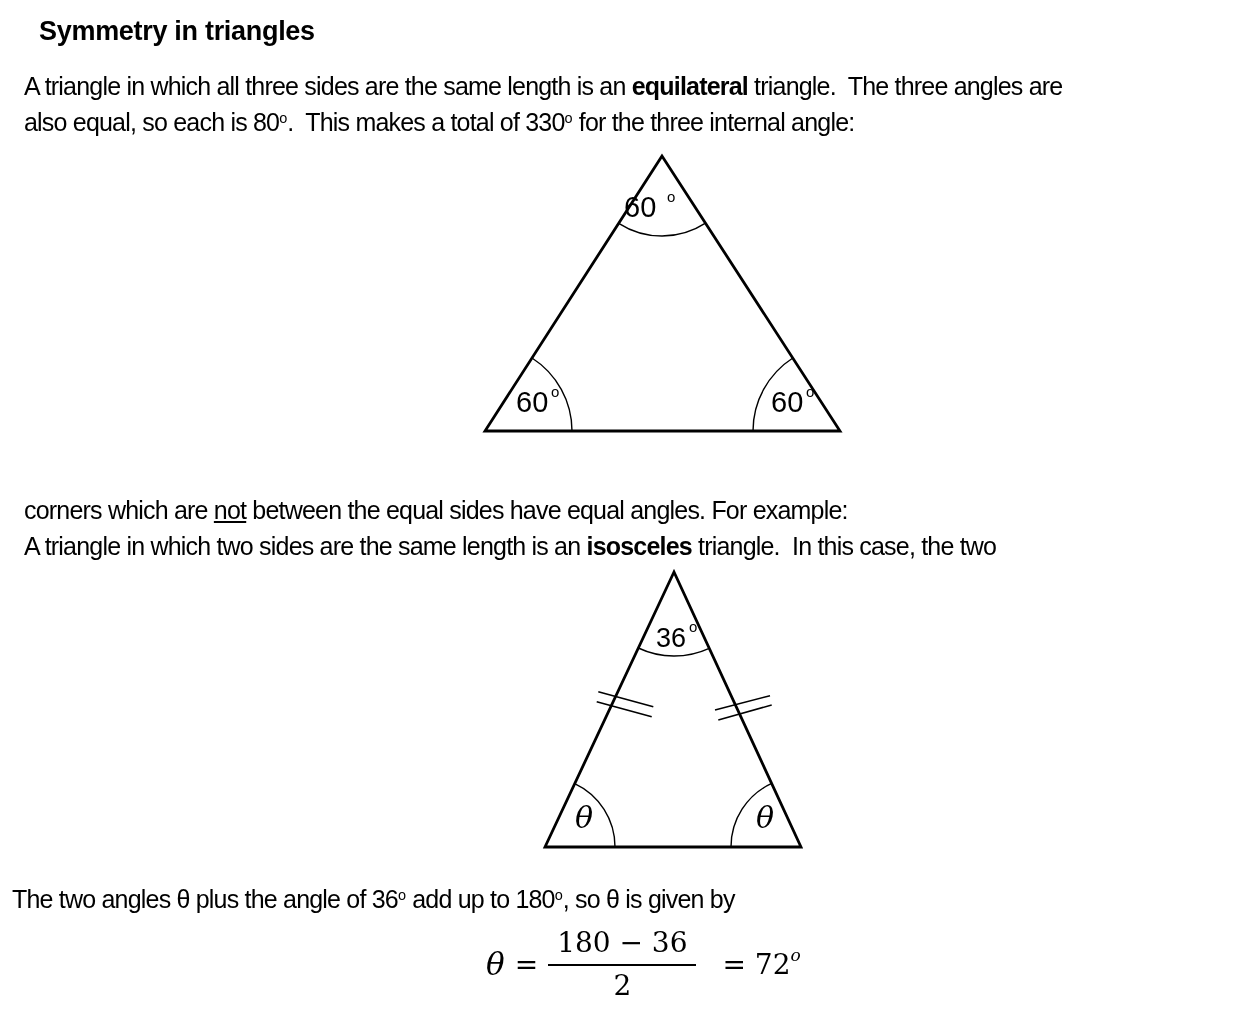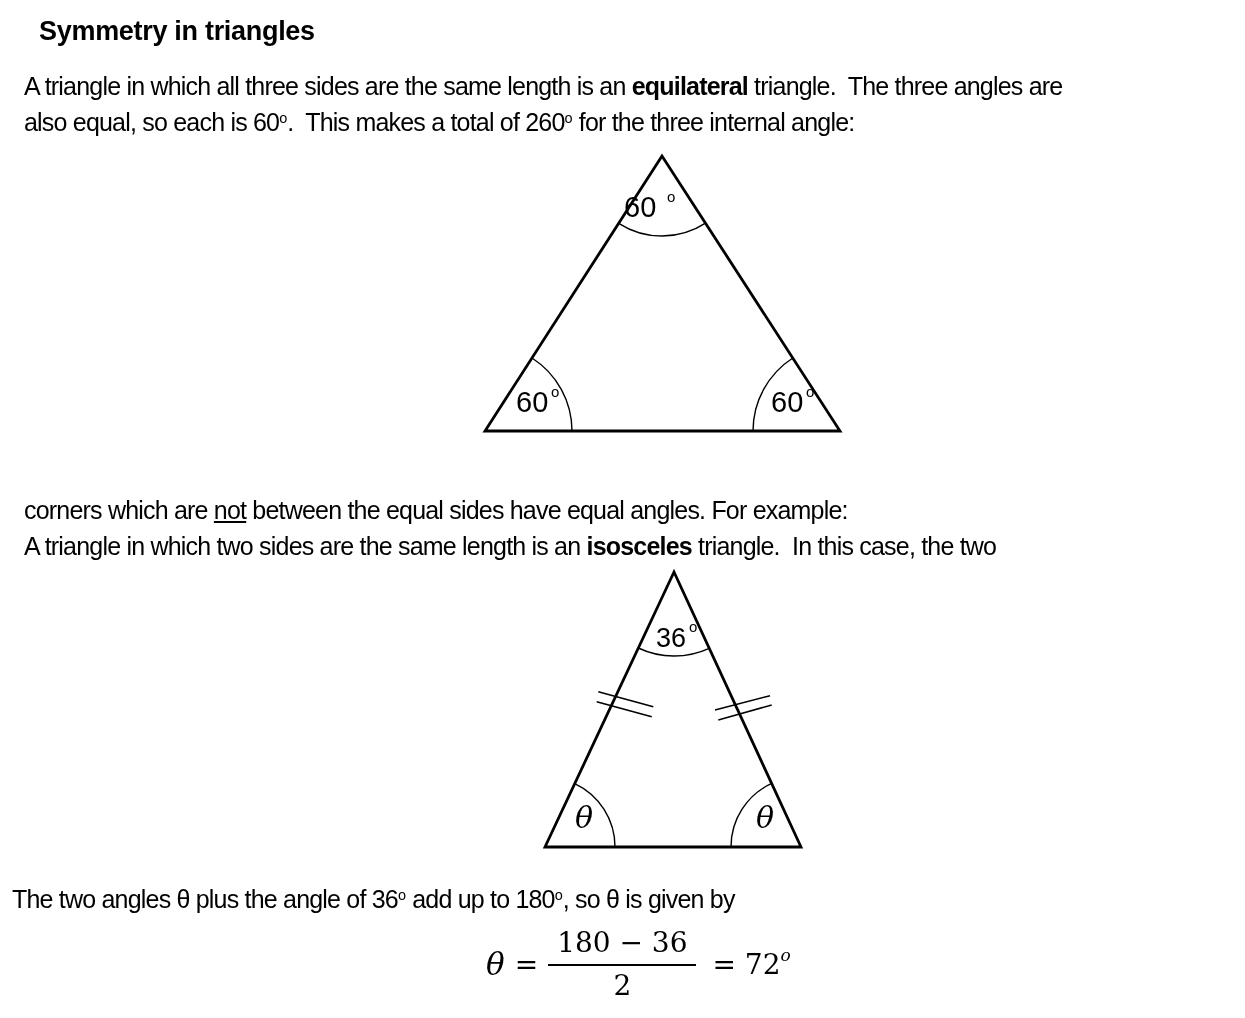--- a/index.html
+++ b/index.html
@@ -55,31 +55,31 @@
     display: flex;
     align-items: center;
     font-family: "DejaVu Serif", serif;
     font-size: 28px;
   }
   .formula .theta { font-style: italic; font-size: 31px; }
   .formula .eq { margin: 0 10px; }
   .fraction { display: inline-flex; flex-direction: column; align-items: center; }
   .fraction .num { padding: 0 9px 5px 9px; border-bottom: 2.5px solid #000; white-space: pre; }
   .fraction .den { padding-top: 3px; }
-  .formula .result { margin-left: 16px; white-space: pre; }
+  .formula .result { margin-left: 26px; white-space: pre; }
   .formula .rsup { font-style: italic; font-size: 17px; position: relative; top: -0.55em; }
 </style>
 </head>
 <body>
 
 <h1 class="heading">Symmetry in triangles</h1>
 
 <div id="para1" class="para">
   <div class="line"><span>A triangle in which all three sides are the same length is an </span><span class="b">equilateral</span><span> triangle.  The three angles are</span></div>
-  <div class="line"><span>also equal, so each is 60</span><span class="sup">o</span><span>.  This makes a total of 260</span><span class="sup">o</span><span> for the three internal angle:</span></div>
+  <div class="line"><span>also equal, so each is 80</span><span class="sup">o</span><span>.  This makes a total of 330</span><span class="sup">o</span><span> for the three internal angle:</span></div>
 </div>
 
 <svg id="diagram1" class="diagram" width="480" height="300" viewBox="0 0 480 300">
   <path class="tri-outline" d="M 242 6 L 65 281 L 420 281 Z"></path>
   <path class="arc" d="M 198.7 73.3 A 80 80 0 0 0 285.5 73.1"></path>
   <path class="arc" d="M 112 208 A 87 87 0 0 1 152 281"></path>
   <path class="arc" d="M 372.8 208 A 87 87 0 0 0 333 281"></path>
   <text class="svg-label" x="204" y="67">60</text>
   <text class="svg-sup" x="247" y="52">o</text>
   <text class="svg-label" x="96" y="262">60</text>

